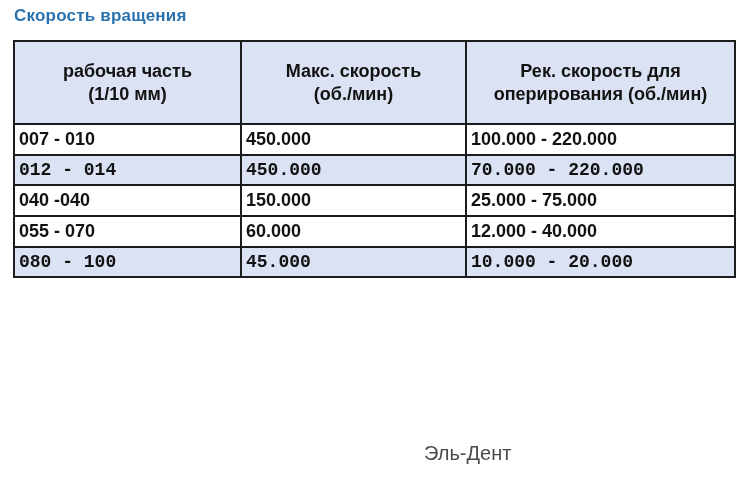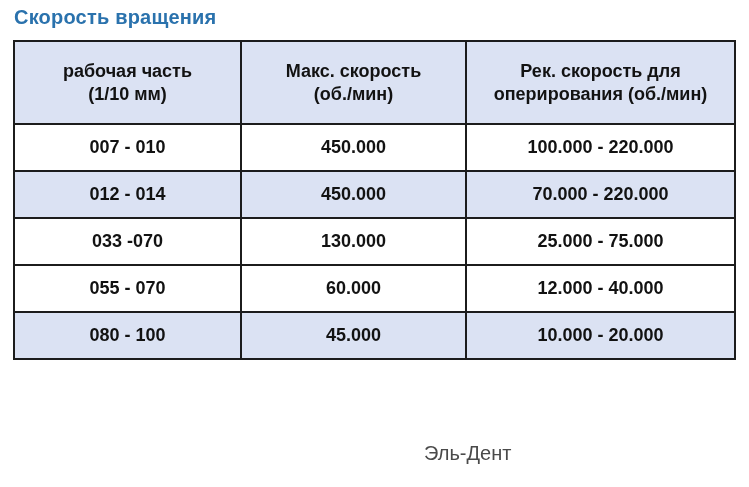--- a/index.html
+++ b/index.html
@@ -15,21 +15,21 @@
   body{
     width:749px;height:487px;
     background:var(--bg);
     font-family:"Liberation Sans","DejaVu Sans",sans-serif;
     position:relative;
     overflow:hidden;
   }
   .page-title{
     position:absolute;
     left:14px;top:6px;
-    font-size:20px;
+    font-size:17px;
     font-weight:bold;
     color:var(--accent);
     letter-spacing:.2px;
   }
   table.speed-table{
     position:absolute;
     left:13px;top:40px;
     width:721px;
     border-collapse:collapse;
     table-layout:fixed;
@@ -51,26 +51,25 @@
     vertical-align:middle;
     white-space:pre-line;
     padding:18px 6px;
   }
   .speed-table td{
     border:2px solid var(--border);
     height:19px;
     font-size:18px;
     font-weight:bold;
     color:var(--text);
-    text-align:center;
     vertical-align:middle;
-    padding:12px 4px;
+    padding:4px 4px;
     background:#fff;
   }
-  .speed-table tr.alt td{background:var(--stripe);}
+  .speed-table tr.alt td{background:var(--stripe);font-family:Liberation Mono, monospace;}
   .watermark{
     position:absolute;
     left:424px;top:442px;
     font-size:20px;
     color:var(--watermark);
     font-weight:normal;
     letter-spacing:0;
     pointer-events:none;
   }
 </style>
@@ -100,22 +99,22 @@
         <td>007 - 010</td>
         <td>450.000</td>
         <td>100.000 - 220.000</td>
       </tr>
       <tr class="alt">
         <td>012 - 014</td>
         <td>450.000</td>
         <td>70.000 - 220.000</td>
       </tr>
       <tr>
-        <td>033 -070</td>
-        <td>130.000</td>
+        <td>040 -040</td>
+        <td>150.000</td>
         <td>25.000 - 75.000</td>
       </tr>
       <tr>
         <td>055 - 070</td>
         <td>60.000</td>
         <td>12.000 - 40.000</td>
       </tr>
       <tr class="alt">
         <td>080 - 100</td>
         <td>45.000</td>

